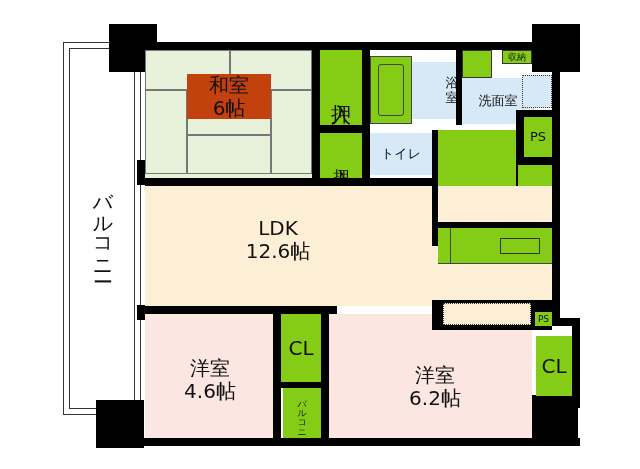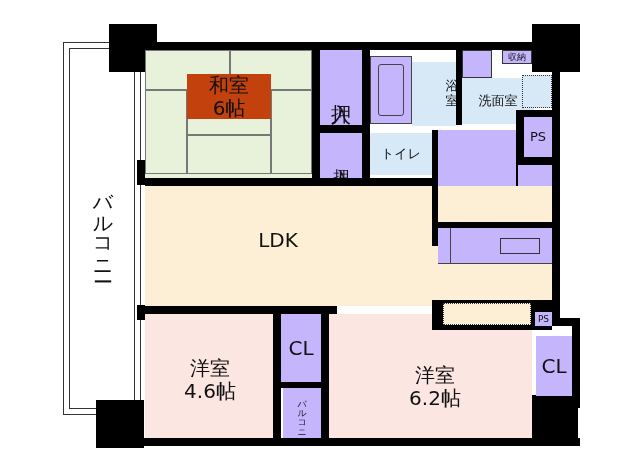--- a/index.html
+++ b/index.html
@@ -8,21 +8,21 @@
   .wall{background:#000;}
   .room{display:flex;align-items:center;justify-content:center;flex-direction:column;text-align:center;color:#111;line-height:1.15;}
   .lbl{font-size:20px;}
   .lbl-sm{font-size:13px;}
   .lbl-xs{font-size:9px;}
   .vert{writing-mode:vertical-rl;}
   .washitu{background:#e8f1d9;}
   .ldk{background:#fdefd5;}
   .youshitsu{background:#fbe6e1;}
   .wet{background:#d7e9f7;}
-  .white{background:#c4b5fd;}
+  .white{background:#84cc16;}
   .tatami{border:1px solid #777;}
   .thin{border:1px solid #333;}
   .dot{border:1px dotted #333;}
 </style>
 </head>
 <body>
 
 <div class="abs" style="left:63px;top:42px;width:78px;height:373px;border:1px solid #333;">
   <div class="abs" style="left:5px;top:5px;width:66px;height:361px;border:1px solid #333;"></div>
 </div>
@@ -63,21 +63,21 @@
 </div>
 <div class="abs wall" style="left:320px;top:125px;width:45px;height:8px;"></div>
 <div class="abs room white lbl" style="left:320px;top:133px;width:42px;height:45px;">
   <span style="writing-mode:vertical-rl;font-size:16px;">押入</span>
 </div>
 <div class="abs wall" style="left:362px;top:50px;width:8px;height:130px;"></div>
 
 <div class="abs white" style="left:370px;top:56px;width:42px;height:68px;border:1px solid #444;">
   <div class="abs" style="left:7px;top:7px;width:26px;height:52px;border:1px solid #444;border-radius:3px;"></div>
 </div>
-<div class="abs room wet lbl-sm" style="left:412px;top:62px;width:44px;height:64px;padding-left:36px;">
+<div class="abs room wet lbl-sm" style="left:412px;top:62px;width:44px;height:57px;padding-left:36px;">
   <span>浴室</span>
 </div>
 <div class="abs wall" style="left:456px;top:50px;width:6px;height:75px;"></div>
 
 <div class="abs room wet lbl-sm" style="left:462px;top:78px;width:72px;height:46px;">
   <span>洗面室</span>
 </div>
 <div class="abs white thin" style="left:462px;top:50px;width:30px;height:28px;"></div>
 <div class="abs white thin room lbl-xs" style="left:502px;top:50px;width:30px;height:14px;">
   <span>収納</span>
@@ -102,20 +102,21 @@
 <div class="abs wall" style="left:145px;top:178px;width:293px;height:8px;"></div>
 <div class="abs ldk" style="left:145px;top:186px;width:407px;height:120px;"></div>
 <div class="abs wall" style="left:432px;top:186px;width:6px;height:60px;"></div>
 <div class="abs wall" style="left:432px;top:222px;width:120px;height:6px;"></div>
 <div class="abs white" style="left:438px;top:228px;width:114px;height:36px;border-bottom:1px solid #444;">
   <div class="abs" style="left:12px;top:0;width:1px;height:36px;background:#444;"></div>
   <div class="abs thin" style="left:62px;top:10px;width:40px;height:16px;"></div>
 </div>
 <div class="abs room lbl" style="left:218px;top:210px;width:120px;height:60px;">
   <span>LDK</span>
+  <span>12.6帖</span>
 </div>
 
 <div class="abs wall" style="left:432px;top:300px;width:120px;height:30px;"></div>
 <div class="abs dot ldk" style="left:443px;top:303px;width:88px;height:22px;"></div>
 <div class="abs room white lbl-xs" style="left:535px;top:312px;width:17px;height:14px;">
   <span>PS</span>
 </div>
 
 <div class="abs wall" style="left:137px;top:306px;width:200px;height:8px;"></div>
 

